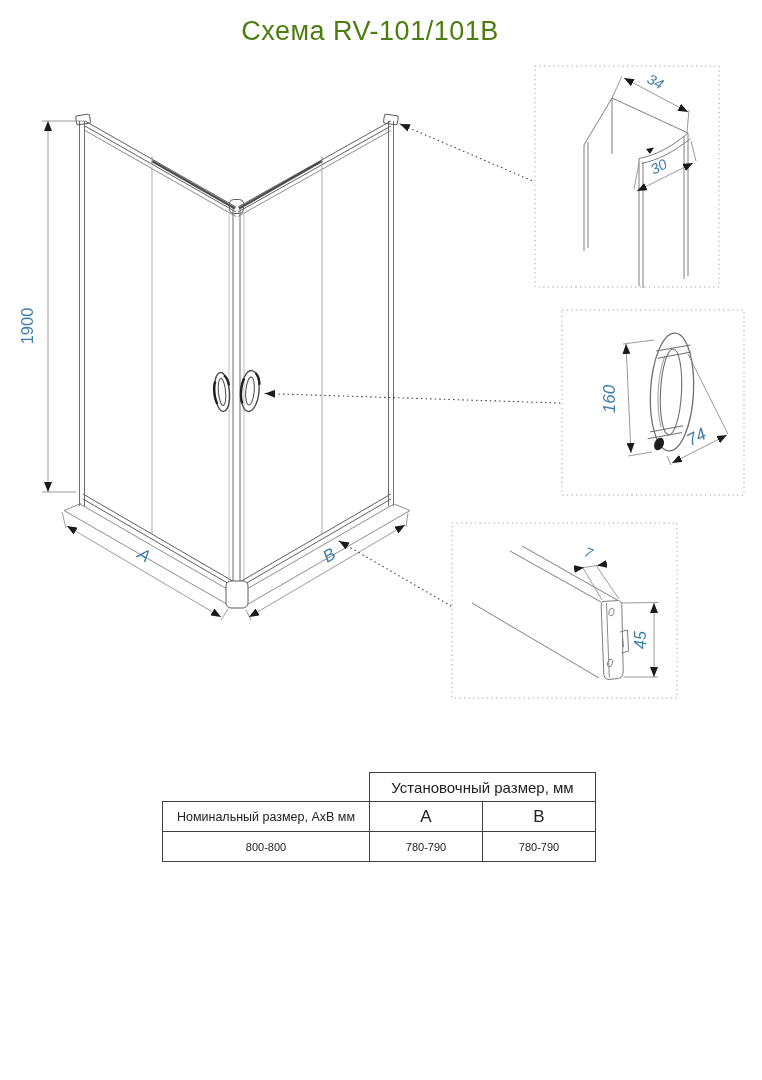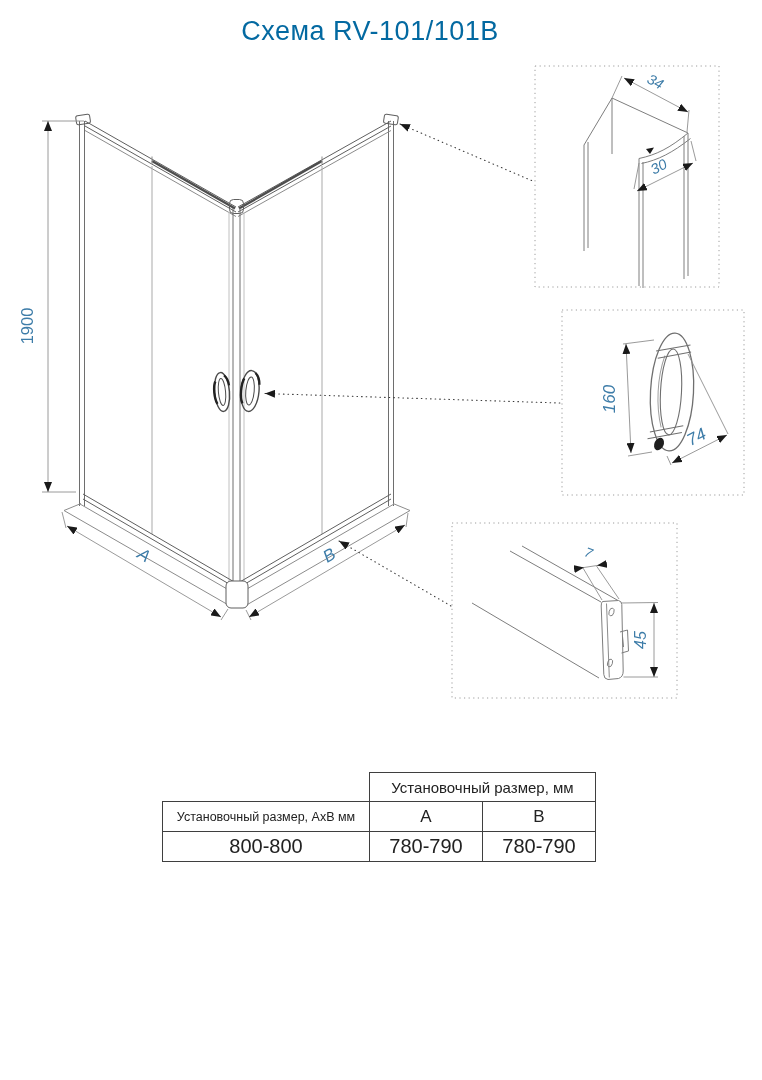--- a/index.html
+++ b/index.html
@@ -1,27 +1,27 @@
 <!DOCTYPE html>
 <html><head>
 <meta charset="utf-8">
 <style>
   html,body{margin:0;padding:0;background:#ffffff;}
   body{width:762px;height:1080px;position:relative;font-family:"Liberation Sans",sans-serif;overflow:hidden;}
   .stage{position:absolute;left:0;top:0;width:762px;height:1080px;}
   .title{position:absolute;left:0;top:16px;width:740px;text-align:center;
-         font-size:27px;color:#0369a1;letter-spacing:.5px;}
+         font-size:27px;color:#4d7c0f;letter-spacing:.5px;}
   svg{position:absolute;left:0;top:0;}
   .spec-table{position:absolute;left:162px;top:772px;border-collapse:collapse;color:#222;}
   .spec-table td{border:1px solid #3f3f3f;text-align:center;vertical-align:middle;padding:0;}
   .spec-table td.blank{border:none;}
   .td-install{width:223px;height:28px;font-size:15px;margin-top:33px;}
   .td-nominal{width:206px;height:29px;font-size:12.5px;}
   .td-letter{width:112px;font-size:17px;}
-  .td-val{font-size:20px;}
+  .td-val{font-size:11px;}
   text{fill:#3d7ca8;}
   .dimtxt{font-style:italic;}
 </style>
 </head>
 <body>
 
 <div class="stage">
 
 <div class="title">Схема RV-101/101B</div>
 
@@ -200,21 +200,21 @@
   </g>
 </svg>
 
 <table class="spec-table">
   <tbody>
         <tr>
     <td class="blank"></td>
     <td class="td-install" colspan="2">Установочный размер, мм</td>
   </tr>
   <tr>
-    <td class="td-nominal">Установочный размер, АхВ мм</td>
+    <td class="td-nominal">Номинальный размер, АхВ мм</td>
     <td class="td-letter">А</td>
     <td class="td-letter">В</td>
   </tr>
   <tr>
     <td class="td-val td-nominal">800-800</td>
     <td class="td-val">780-790</td>
     <td class="td-val">780-790</td>
   </tr>
 </tbody>
     </table>

